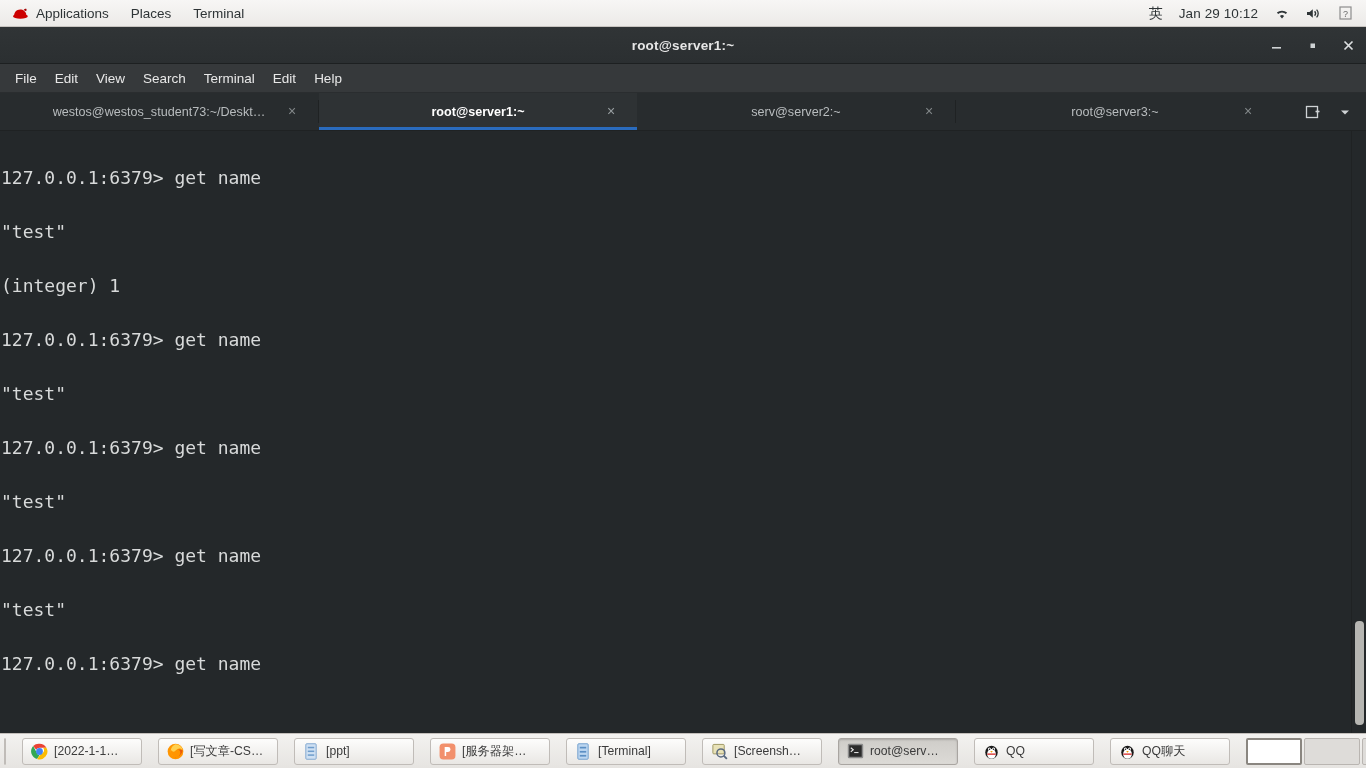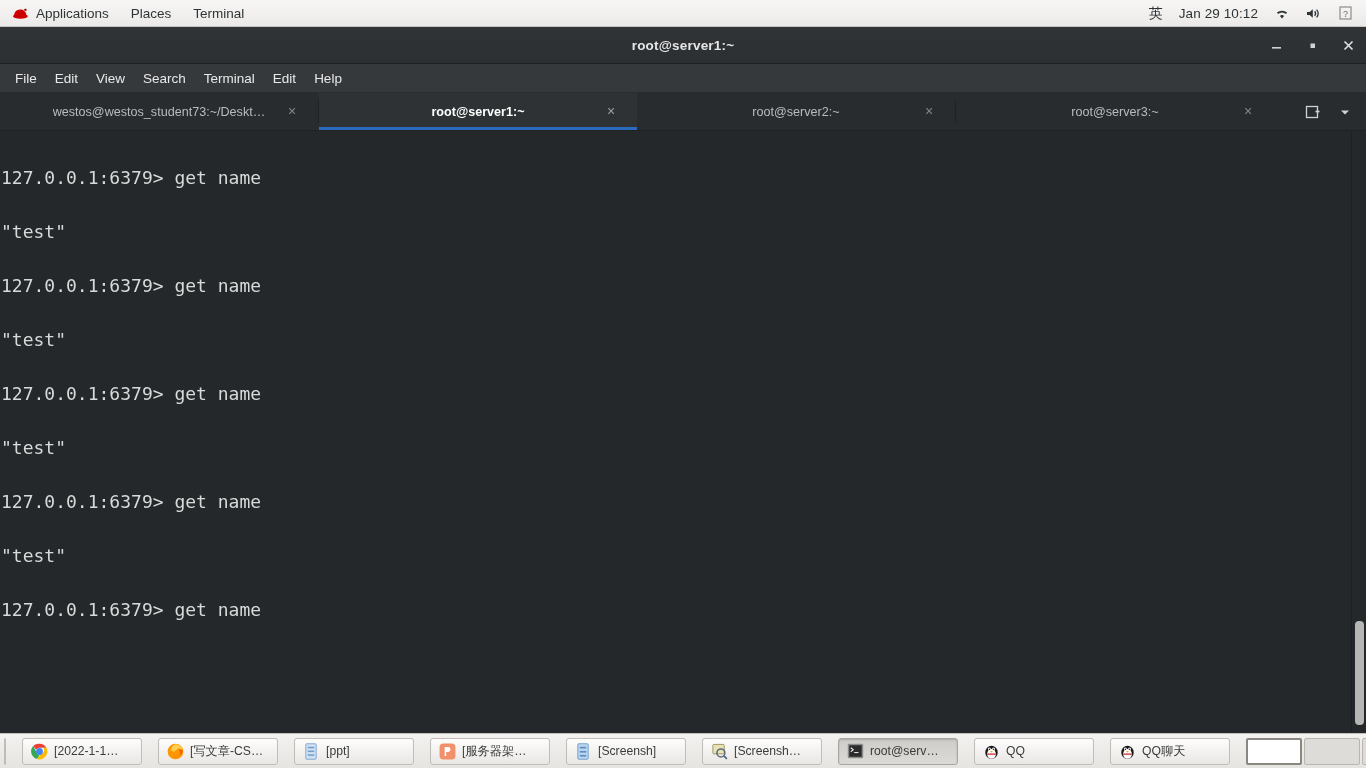--- a/index.html
+++ b/index.html
@@ -258,21 +258,21 @@
     <div class="tab">
       <span class="tab-label">westos@westos_student73:~/Deskt…</span>
       <span class="tab-close">×</span>
     </div>
     <div class="tab-sep"></div>
     <div class="tab active">
       <span class="tab-label">root@server1:~</span>
       <span class="tab-close">×</span>
     </div>
     <div class="tab">
-      <span class="tab-label">root@server2:~</span>
+      <span class="tab-label">serv@server2:~</span>
       <span class="tab-close">×</span>
     </div>
     <div class="tab-sep"></div>
     <div class="tab">
       <span class="tab-label">root@server3:~</span>
       <span class="tab-close">×</span>
     </div>
     <div id="tabbar-actions">
       <div class="tabaction">
         <svg width="16" height="16" viewBox="0 0 16 16">
@@ -285,20 +285,21 @@
           <path d="M3 5.5 L7 9.5 L11 5.5 Z" fill="#cfd3d5"></path>
         </svg>
       </div>
     </div>
   </div>
 
   <div id="term-body">
     <div id="term-text">
       <div class="line">127.0.0.1:6379&gt; get name</div>
       <div class="line">"test"</div>
+      <div class="line">(integer) 1</div>
       <div class="line">127.0.0.1:6379&gt; get name</div>
       <div class="line">"test"</div>
       <div class="line">127.0.0.1:6379&gt; get name</div>
       <div class="line">"test"</div>
       <div class="line">127.0.0.1:6379&gt; get name</div>
       <div class="line">"test"</div>
       <div class="line">127.0.0.1:6379&gt; get name</div>
       
       
     </div>
@@ -368,21 +369,21 @@
 
   <div class="tb-btn tb-win">
     <span class="tb-icon">
       <svg width="14" height="17" viewBox="0 0 14 18">
         <rect x="1.5" y="0.8" width="11" height="16.4" rx="1" fill="#bcd6f0" stroke="#6f9dcc" stroke-width="1"></rect>
         <rect x="3.6" y="4" width="6.8" height="1.8" fill="#5b8fc4"></rect>
         <rect x="3.6" y="8.4" width="6.8" height="1.8" fill="#5b8fc4"></rect>
         <rect x="3.6" y="12.6" width="6.8" height="1.8" fill="#5b8fc4"></rect>
       </svg>
     </span>
-    <span class="tb-label">[Screensh]</span>
+    <span class="tb-label">[Terminal]</span>
   </div>
 
   <div class="tb-btn tb-win">
     <span class="tb-icon">
       <svg width="17" height="17" viewBox="0 0 18 18">
         <rect x="2" y="1.5" width="12" height="10" rx="1" fill="#e8e2b8" stroke="#9c9560" stroke-width="1"></rect>
         <circle cx="10.5" cy="10.5" r="4.2" fill="none" stroke="#5a6a80" stroke-width="1.6"></circle>
         <path d="M13.4 13.4 L16.8 16.8" stroke="#5a6a80" stroke-width="2"></path>
       </svg>
     </span>

